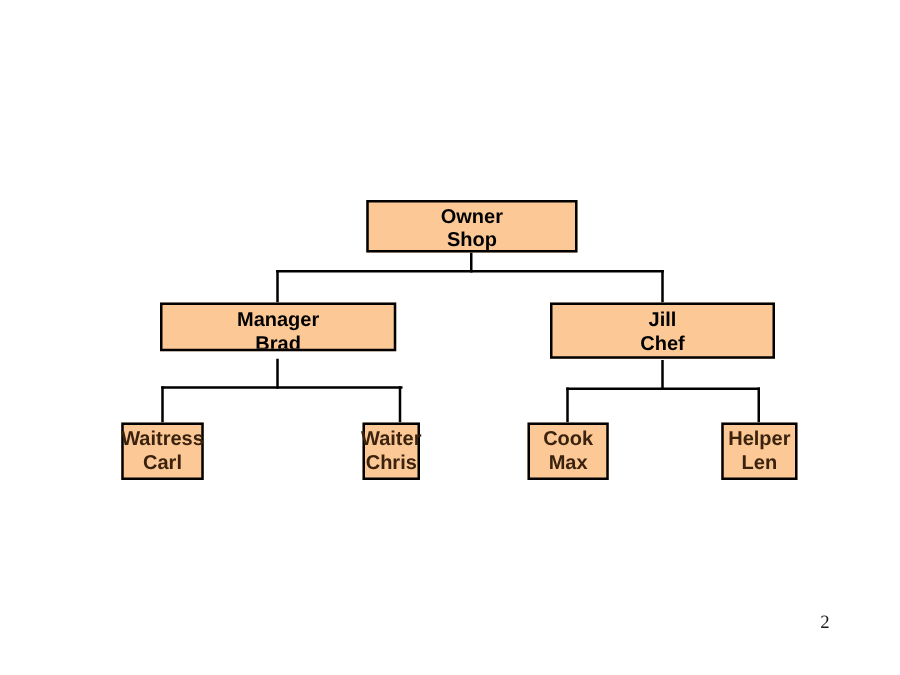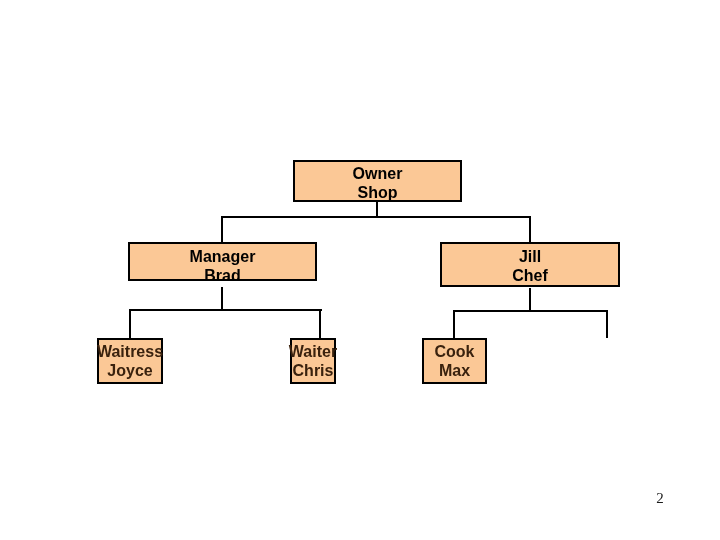--- a/index.html
+++ b/index.html
@@ -111,29 +111,33 @@
     <span class="line">Brad</span>
   </div>
 
   <div class="org-box box-chef">
     <span class="line">Jill</span>
     <span class="line">Chef</span>
   </div>
 
   <div class="org-box small box-waitress">
     <span class="line">Waitress</span>
-    <span class="line">Joyce</span>
+    <span class="line">Carl</span>
   </div>
 
   <div class="org-box small box-waiter">
     <span class="line">Waiter</span>
     <span class="line">Chris</span>
   </div>
 
   <div class="org-box small box-cook">
     <span class="line">Cook</span>
     <span class="line">Max</span>
   </div>
 
+  <div class="org-box small box-helper">
+    <span class="line">Helper</span>
+    <span class="line">Len</span>
+  </div>
 
   <div class="page-number">2</div>
 
 </div>
 
 </body></html>

